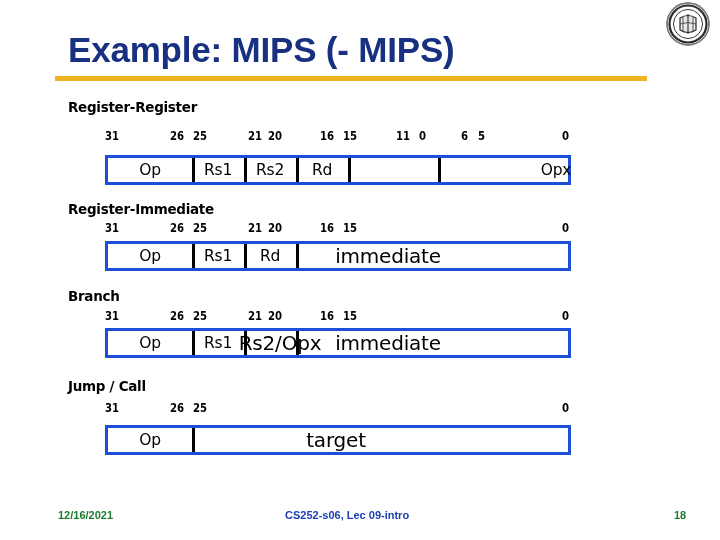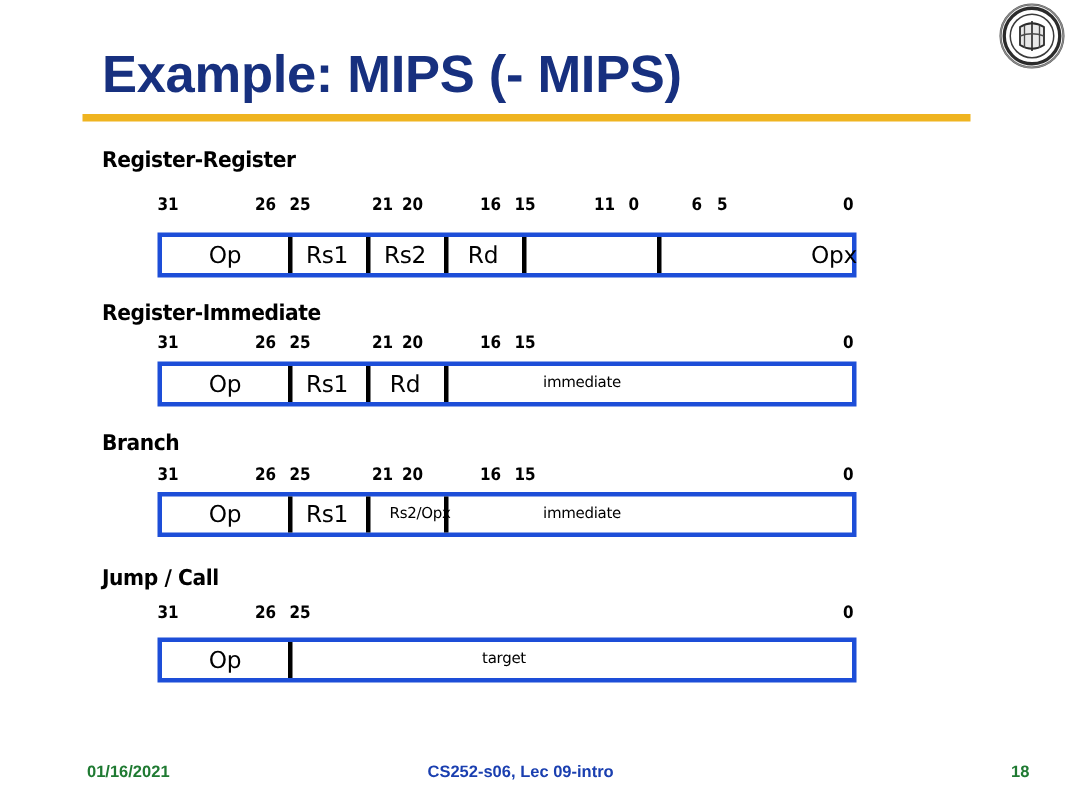--- a/index.html
+++ b/index.html
@@ -92,21 +92,21 @@
     top: 50%;
     transform: translate(-50%, -50%);
     font-family: "DejaVu Sans", sans-serif;
     font-size: 15.5px;
     color: #000000;
     white-space: nowrap;
     line-height: 18px;
     letter-spacing: -0.2px;
   }
   .field-text.small {
-    font-size: 10px;
+    font-size: 20px;
     text-align: center;
   }
 
   
   .footer-text {
     position: absolute;
     top: 509px;
     font-size: 11px;
     font-weight: bold;
     white-space: nowrap;
@@ -200,15 +200,15 @@
     <div class="bitlabel" style="left: 170px; top: 402px;">26</div>
     <div class="bitlabel" style="left: 193px; top: 402px;">25</div>
     <div class="bitlabel" style="left: 562px; top: 402px;">0</div>
     <div class="field-row" style="top: 425px;">
       <div class="divider" style="left: 84px;"></div>
       <div class="field-text" style="left: 42px;">Op</div>
       <div class="field-text small" style="left: 228px;">target</div>
     </div>
   </div>
 
-<div class="footer-text" id="footer-date" style="color: rgb(31, 122, 50);">01/16/2021</div>
+<div class="footer-text" id="footer-date" style="color: rgb(31, 122, 50);">12/16/2021</div>
 <div class="footer-text" id="footer-center" style="color: rgb(26, 63, 176);">CS252-s06, Lec 09-intro</div>
 <div class="footer-text" id="footer-page" style="color: rgb(31, 122, 50);">18</div>
 
 </body></html>

